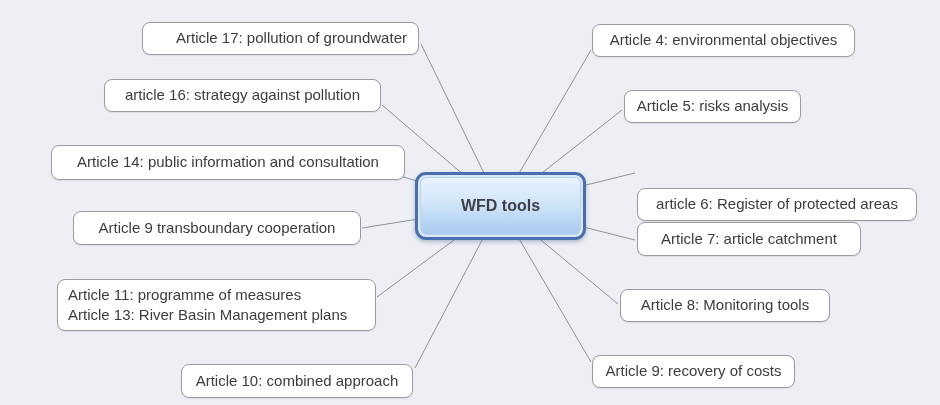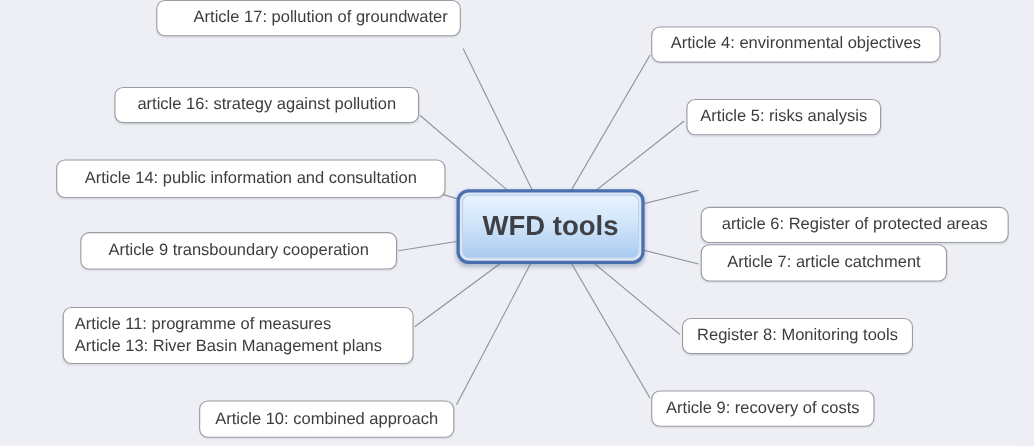--- a/index.html
+++ b/index.html
@@ -59,26 +59,26 @@
   .central-inner {
     width: 100%;
     height: 100%;
     box-sizing: border-box;
     border-radius: 7px;
     background: linear-gradient(to bottom, #e8f3fe 0%, #d4e7fa 40%, #a9cbf0 100%);
     border: 1px solid #b9d4f0;
     display: flex;
     align-items: center;
     justify-content: center;
-    font-size: 25px;
+    font-size: 16px;
     font-weight: bold;
     color: #3f4045;
   }
   
-  .t0  { left: 142px; top: 0;  width: 277px; height: 33px; padding-left: 32px; }
+  .t0  { left: 142px; top: 22px;  width: 277px; height: 33px; padding-left: 32px; }
   .t1  { left: 104px; top: 79px;  width: 277px; height: 33px; }
   .t2  { left: 11px;  top: 145px; width: 354px; height: 35px; margin-left: 40px; }
   .t3  { left: 73px;  top: 211px; width: 288px; height: 34px; }
   .t4  { left: 57px;  top: 279px; width: 319px; height: 52px; }
   .t5  { left: 181px; top: 364px; width: 232px; height: 34px; }
   .t6  { left: 592px; top: 24px;  width: 263px; height: 33px; }
   .t7  { left: 624px; top: 90px;  width: 177px; height: 33px; }
   .t8  { left: 637px; top: 156px; width: 280px; height: 33px; margin-top: 32px; }
   .t9  { left: 637px; top: 222px; width: 224px; height: 34px; }
   .t10 { left: 620px; top: 289px; width: 210px; height: 33px; }
@@ -109,20 +109,20 @@
   <div class="topic t1">article 16: strategy against pollution</div>
   <div class="topic t2">Article 14: public information and consultation</div>
   <div class="topic t3">Article 9 transboundary cooperation</div>
   <div class="topic t4 multiline">Article 11: programme of measures
 Article 13: River Basin Management plans</div>
   <div class="topic t5">Article 10: combined approach</div>
   <div class="topic t6">Article 4: environmental objectives</div>
   <div class="topic t7">Article 5: risks analysis</div>
   <div class="topic t8">article 6:  Register of protected areas</div>
   <div class="topic t9">Article 7: article catchment</div>
-  <div class="topic t10">Register 8: Monitoring tools</div>
+  <div class="topic t10">Article 8: Monitoring tools</div>
   <div class="topic t11">Article 9: recovery of costs</div>
 
   <div class="central-outer">
     <div class="central-inner">WFD tools</div>
   </div>
 
 </div>
 
 </body></html>

